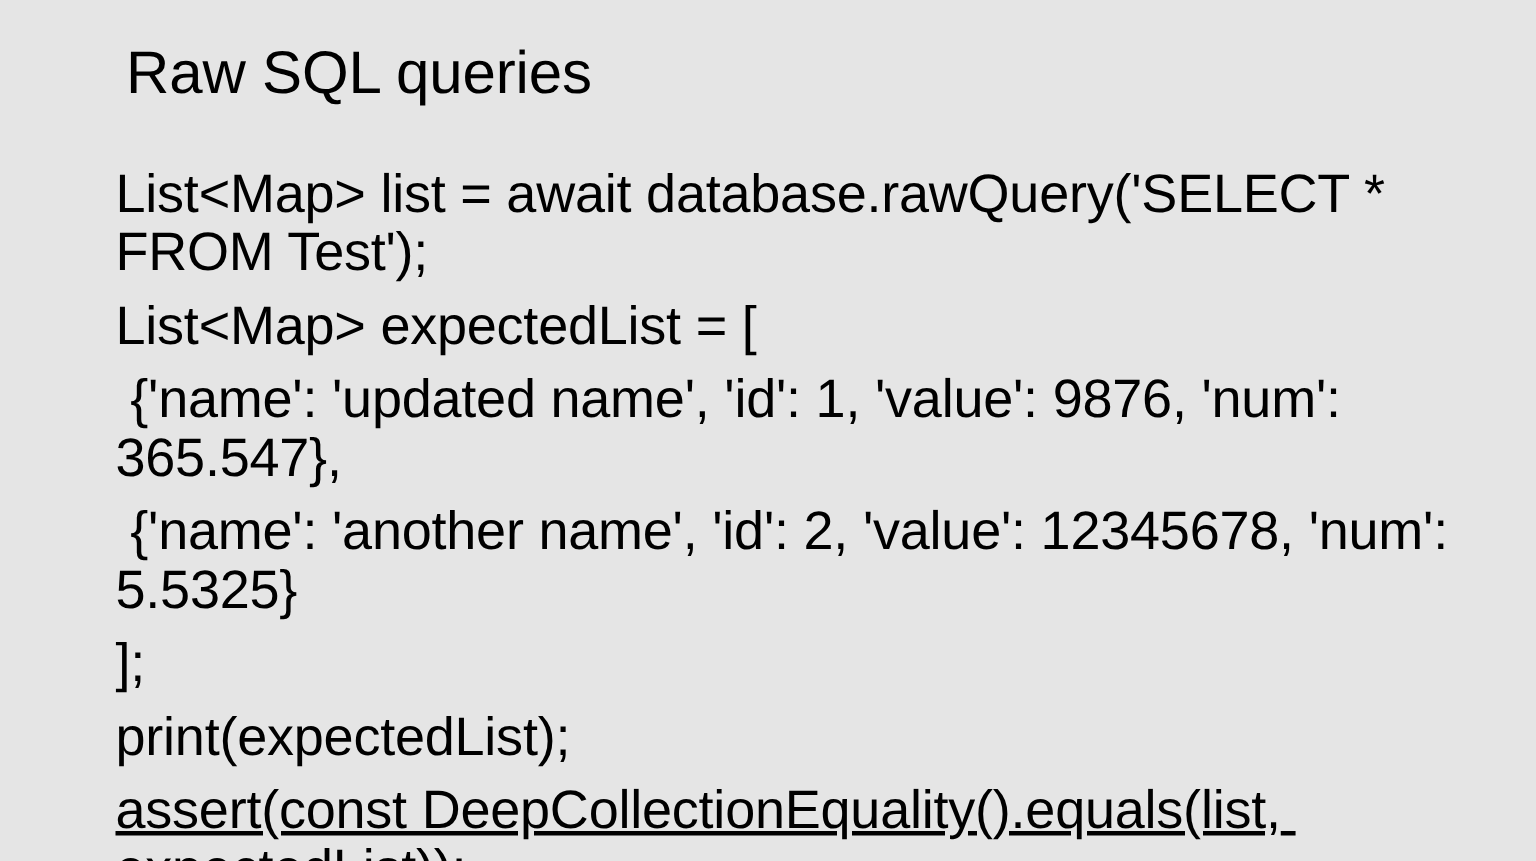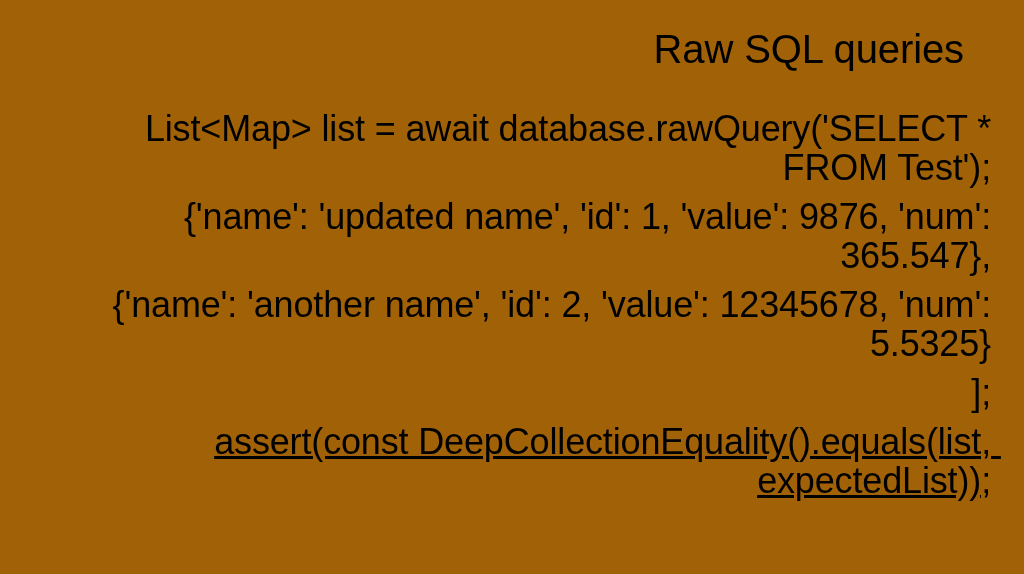--- a/index.html
+++ b/index.html
@@ -10,24 +10,23 @@
   }
   body {
     font-family: "Liberation Sans", "DejaVu Sans", sans-serif;
     color: #000000;
     -webkit-font-smoothing: antialiased;
   }
   .slide {
     position: relative;
     width: 1024px;
     height: 574px;
-    background: #a16207;
+    background: #e5e5e5;
     overflow: hidden;
     box-sizing: border-box;
-    text-align: right;
   }
   .slide-title {
     position: absolute;
     left: 84px;
     top: 25px;
     width: 880px;
     font-size: 40px;
     line-height: 48px;
     font-weight: 400;
     color: #000000;
@@ -60,19 +59,21 @@
 </style>
 </head>
 <body>
 
 <div class="slide">
 
   <div class="slide-title">Raw SQL queries</div>
 
   <div class="slide-body">
     <p class="code-line">List&lt;Map&gt; list = await database.rawQuery('SELECT * FROM Test');</p>
+    <p class="code-line">List&lt;Map&gt; expectedList = [</p>
     <p class="code-line"> {'name': 'updated name', 'id': 1, 'value': 9876, 'num': 365.547},</p>
     <p class="code-line"> {'name': 'another name', 'id': 2, 'value': 12345678, 'num': 5.5325}</p>
     <p class="code-line">];</p>
+    <p class="code-line">print(expectedList);</p>
     <p class="code-line">assert(const DeepCollectionEquality().equals(list, expectedList));</p>
   </div>
 
 </div>
 
 </body></html>

